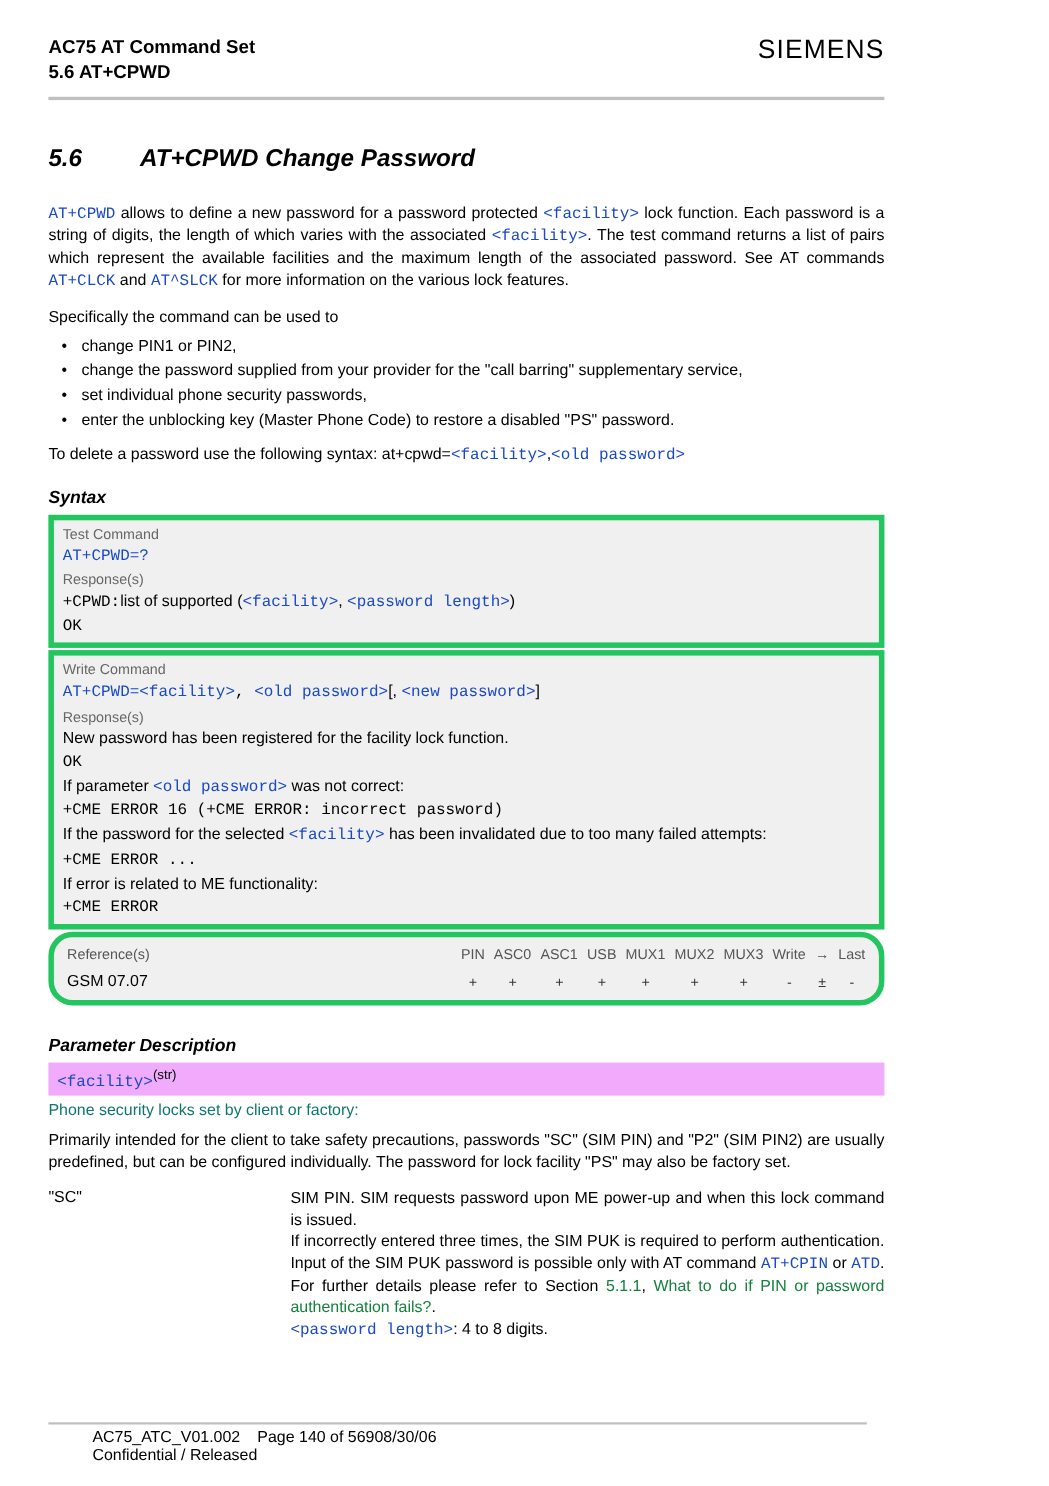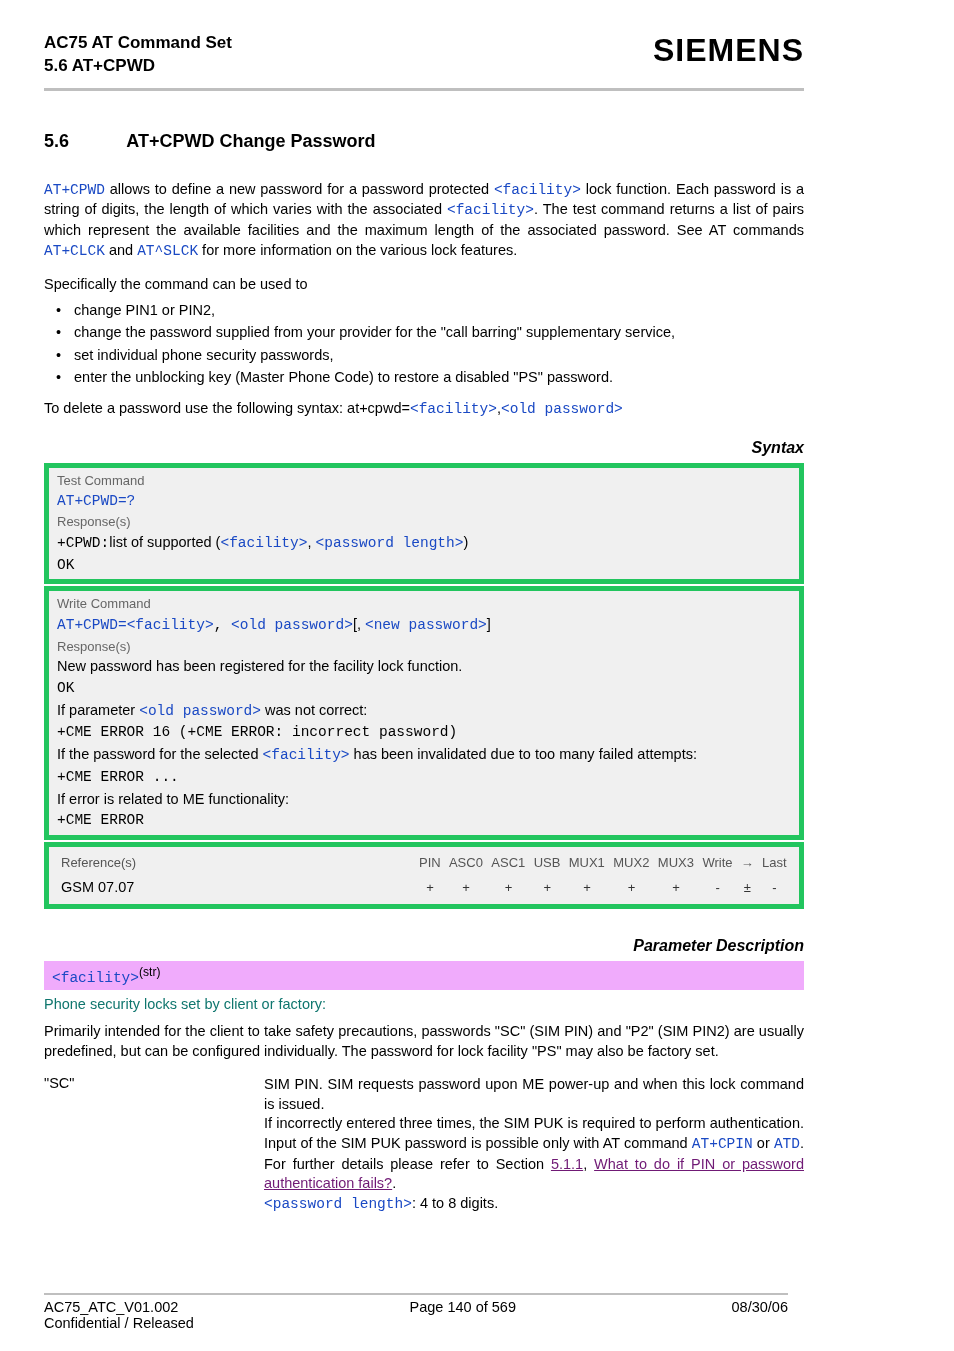--- a/index.html
+++ b/index.html
@@ -23,43 +23,44 @@
     justify-content: space-between;
     align-items: flex-start;
   }
   .header-left {
     font-weight: bold;
     font-size: 17px;
     line-height: 1.35;
   }
   .header-right {
     font-family: Arial, sans-serif;
-    font-weight: 700;
-    font-size: 32px;
+    font-weight: 400;
+    font-size: 24px;
     letter-spacing: 1px;
   }
   .hr-top {
     border: none;
     border-top: 3px solid #bfbfbf;
     margin: 10px 0 40px 0;
   }
   h2.section {
-    font-size: 18px;
+    font-size: 22px;
     font-weight: bold;
     margin: 0 0 28px 0;
+    font-style: italic;
   }
   h2.section .secnum { display: inline-block; width: 78px; }
   .body-text { line-height: 1.35; margin: 0 0 14px 0; text-align: justify; }
   .mono { font-family: "Courier New", monospace; }
   .link { color: #1a49c4; }
-  .linktext { color: #701a75; text-decoration: underline; }
+  .linktext { color: #15803d; }
   ul.simple { margin: 4px 0 10px 0; padding-left: 12px; list-style: none; }
   ul.simple li { line-height: 1.55; }
   ul.simple li::before { content: "•"; display: inline-block; width: 18px; }
-  .subhead-italic { font-style: italic; font-weight: bold; font-size: 16px; margin: 20px 0 6px 0; text-align: right; }
+  .subhead-italic { font-style: italic; font-weight: bold; font-size: 16px; margin: 20px 0 6px 0; }
   .syntax-block {
     background: #f0f0f0;
     border: 5px solid #22c55e;
     margin-bottom: 2px;
     padding: 3px 8px 3px 8px;
     line-height: 1.5;
   }
   .label-small { color: #666; font-size: 13px; }
   .ref-table {
     width: 100%;
@@ -82,22 +83,23 @@
     margin-bottom: 6px;
   }
   .param-row .pk { width: 220px; flex-shrink: 0; }
   .param-row .pv { flex: 1; text-align: justify; line-height: 1.35; }
   .footer {
     position: absolute;
     left: 44px; right: 44px; bottom: 20px;
   }
   .footer-hr { border: none; border-top: 2px solid #bfbfbf; margin-bottom: 4px; }
   .footer-row {
-    display: flex; justify-content: space-between;
+    display: flex; 
     font-size: 14.5px;
+    margin-left: 40px;
   }
   .plane-icon { font-family: Arial, sans-serif; }
 </style>
 </head>
 <body>
 
 <div class="page">
 
   <div class="header-row">
     <div class="header-left">
@@ -153,21 +155,21 @@
     </div>
     <div class="mono">+CME ERROR 16 (+CME ERROR: incorrect password)</div>
     <div>
       <span>If the password for the selected </span><span class="mono link">&lt;facility&gt;</span><span> has been invalidated due to too many failed attempts:</span>
     </div>
     <div class="mono">+CME ERROR ...</div>
     <div>If error is related to ME functionality:</div>
     <div class="mono">+CME ERROR</div>
   </div>
 
-  <div class="syntax-block" style="padding-top:4px; padding-bottom:4px;">
+  <div class="syntax-block" style="padding-top:4px; padding-bottom:4px;border-radius:22px;">
     <table class="ref-table">
       <tbody>
           <tr>
         <th class="leftcol" style="width:350px">Reference(s)</th>
         <th>PIN</th>
         <th>ASC0</th>
         <th>ASC1</th>
         <th>USB</th>
         <th>MUX1</th>
         <th>MUX2</th>

